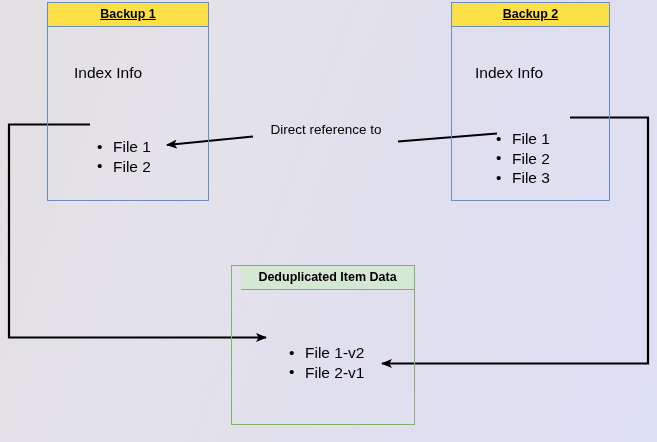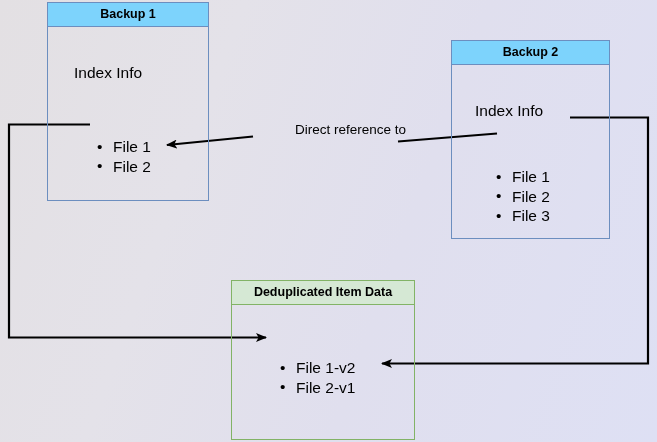--- a/index.html
+++ b/index.html
@@ -42,36 +42,37 @@
     font-weight: bold;
     color: #000000;
   }
   .box-body {
     box-sizing: border-box;
     position: relative;
   }
 
   .box.blue { border: 1.6px solid #6c8ebf; }
   .box.blue .box-header {
-    background: #7dd3fc;
+    background: #fde047;
     border-bottom: 1.6px solid #6c8ebf;
+    text-decoration: underline;
   }
   .box.blue .box-body { background: transparent; }
 
   .box.green { border: 1.6px solid #82b366; }
   .box.green .box-header {
     background: #d5e8d4;
     border-bottom: 1.6px solid #82b366;
   }
   .box.green .box-body { background: transparent; }
 
   
   #backup1 { left: 47px;  top: 2px; width: 162px; height: 199px; }
-  #backup2 { left: 451px; top: 2px; width: 159px; height: 199px; margin-top: 38px; }
-  #dedup   { left: 231px; top: 280px; width: 184px; height: 160px; }
+  #backup2 { left: 451px; top: 2px; width: 159px; height: 199px; }
+  #dedup   { left: 231px; top: 265px; width: 184px; height: 160px; padding-left: 9px; }
 
   .index-label {
     position: absolute;
     font-size: 15.5px;
     color: #000;
     white-space: nowrap;
     text-align: right;
   }
   #backup1 .index-label { left: 26px; top: 37px; }
   #backup2 .index-label { left: 23px; top: 37px; }
@@ -101,21 +102,21 @@
   #backup1 ul.file-list { left: 49px;  top: 110px; }
   #backup2 ul.file-list { left: 44px;  top: 102px; }
   #dedup   ul.file-list { left: 48px;  top: 53px; }
 
   
   #caption {
     position: absolute;
     left: 246px;
     top: 121px;
     width: 160px;
-    text-align: right;
+    text-align: center;
     font-size: 13.5px;
     line-height: 17px;
     color: #000;
   }
 </style>
 </head>
 <body>
 
 <div id="canvas">
 

